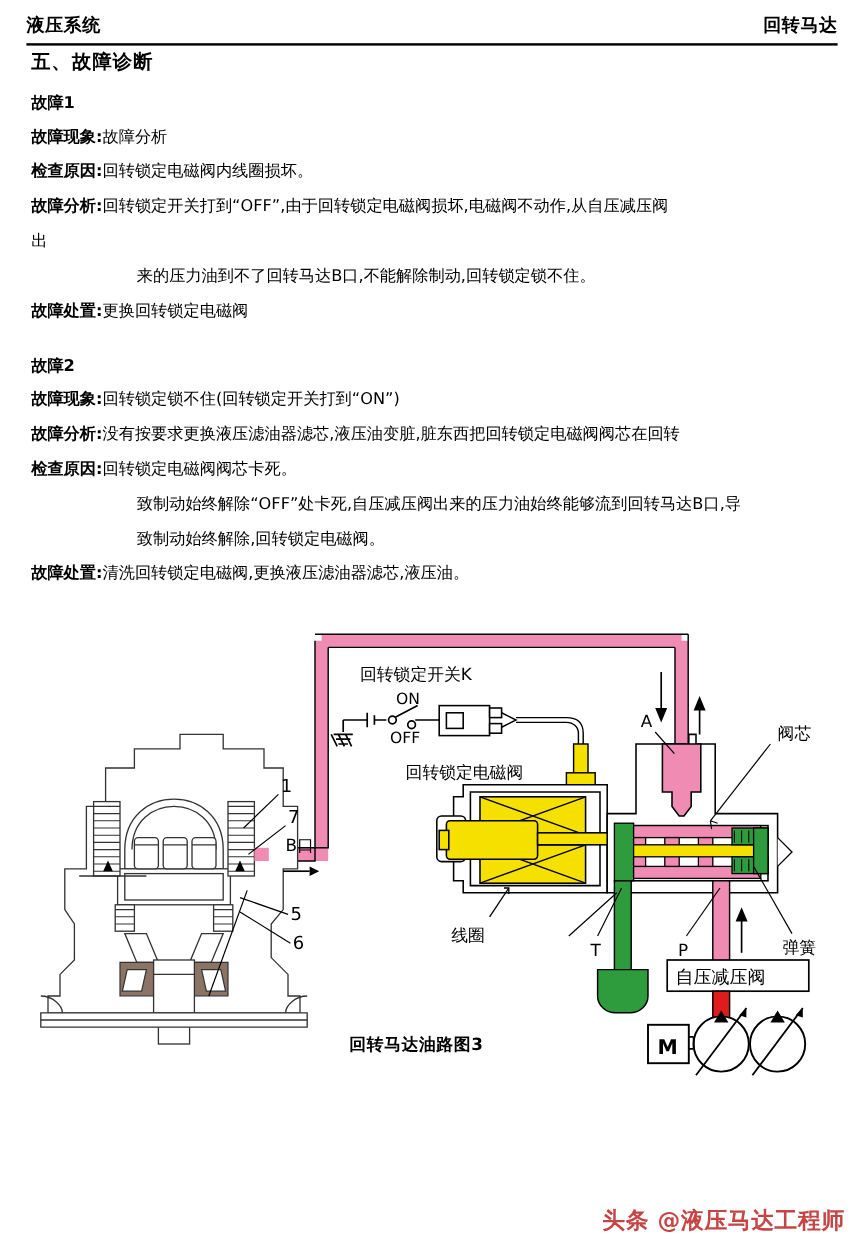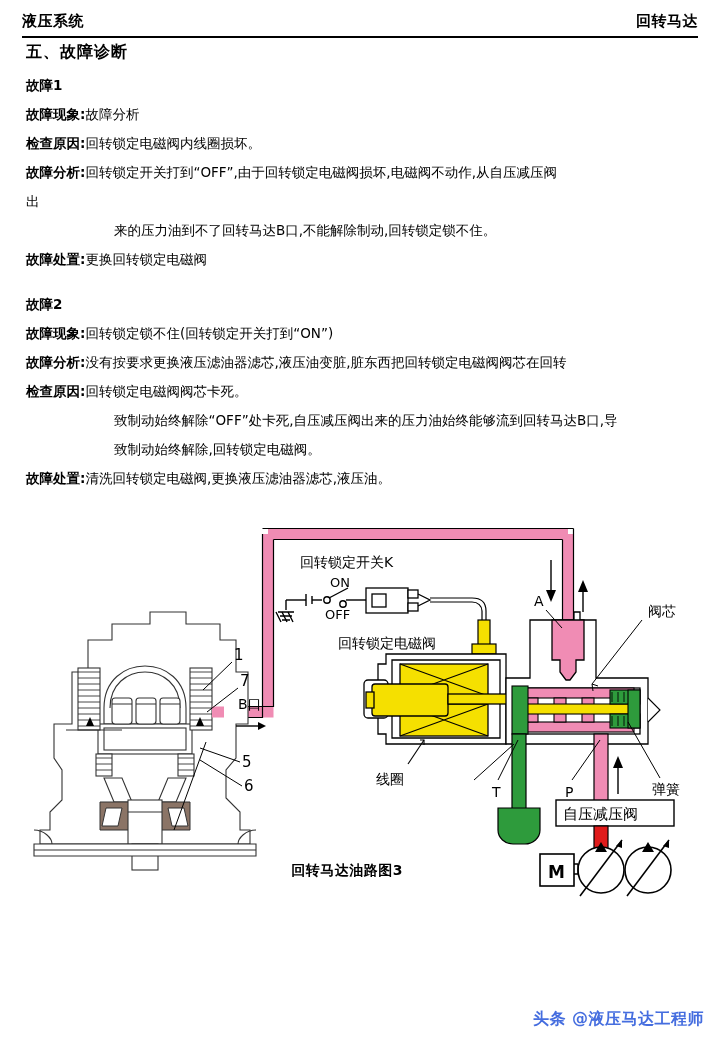--- a/index.html
+++ b/index.html
@@ -107,23 +107,23 @@
     font-weight: bold;
     margin-left: 48px;
   }
   .caption span { letter-spacing: 0.5px; }
 
   
   .watermark {
     position: absolute;
     right: 16px;
     bottom: 10px;
-    font-size: 16px;
-    font-weight: bold;
-    color: #1d4ed8;
+    font-size: 19px;
+    font-weight: bold;
+    color: #b91c1c;
     opacity: 0.82;
     letter-spacing: 0.5px;
   }
 </style>
 </head>
 <body>
 
 <div class="page">
 
   <div class="header">

